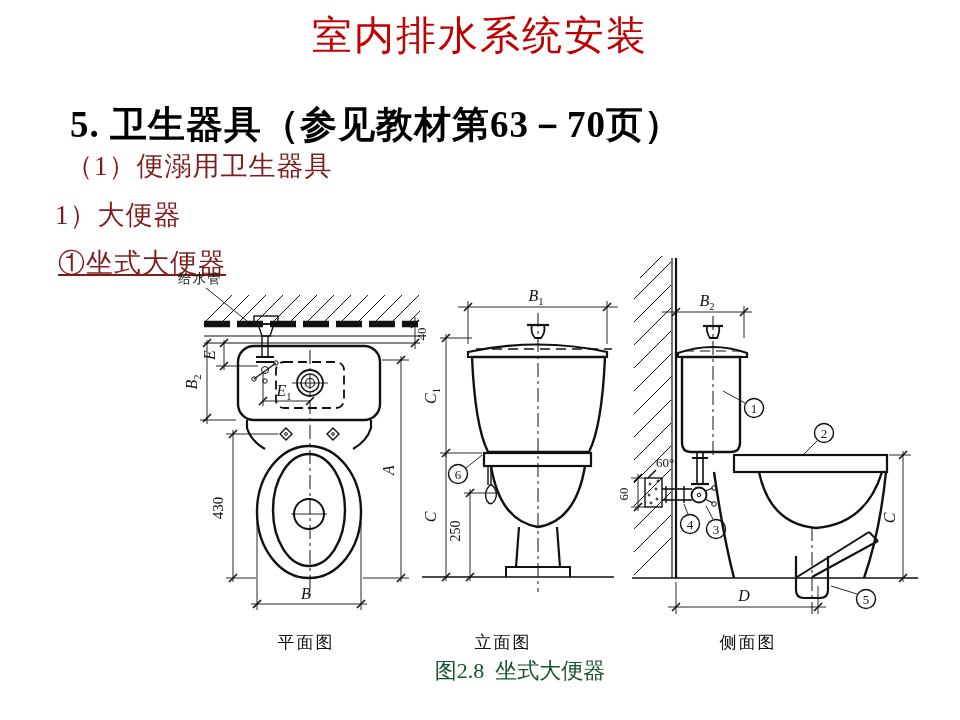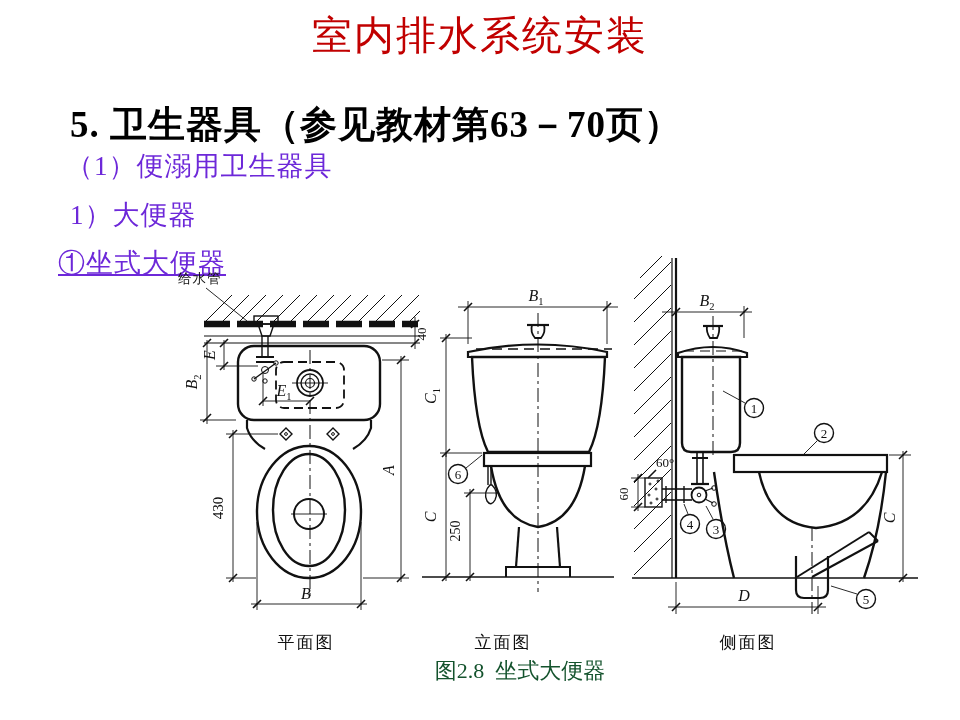--- a/index.html
+++ b/index.html
@@ -1,23 +1,23 @@
 <!DOCTYPE html>
 <html><head>
 <meta charset="utf-8">
 <style>
   html,body{margin:0;padding:0;}
   body{width:960px;height:720px;background:#ffffff;position:relative;overflow:hidden;
        font-family:"Liberation Serif","DejaVu Serif",serif;color:#111;}
   .abs{position:absolute;}
   .title{top:8px;left:0;width:960px;text-align:center;font-size:40px;letter-spacing:2px;color:#c10000;}
   .heading{top:72px;left:70px;font-size:37px;font-weight:bold;letter-spacing:1px;color:#000;margin-top:28px;}
-  .bullet{font-size:27px;letter-spacing:1px;color:#6d28d9;}
+  .bullet{font-size:27px;letter-spacing:1px;color:#7f1d1d;}
   .b1{top:148px;left:66px;}
-  .b2{top:197px;left:70px;}
+  .b2{top:197px;left:55px;}
   .b3{top:245px;left:58px;text-decoration:underline;}
   .caption{top:656px;left:280px;width:480px;text-align:center;font-size:22px;white-space:pre;color:#14532d;}
   svg#fig{position:absolute;top:0;left:0;}
   #fig line,#fig path,#fig rect,#fig ellipse,#fig circle,#fig polygon{stroke:#111;fill:none;stroke-linecap:butt;}
   .s09{stroke-width:0.9;} .s1{stroke-width:1;} .s12{stroke-width:1.2;} .s14{stroke-width:1.4;}
   .s16{stroke-width:1.6;} .s18{stroke-width:1.8;} .s2{stroke-width:2;} .s22{stroke-width:2.2;} .s24{stroke-width:2.4;}
   .fw{fill:#ffffff;} .fb{fill:#111;stroke:none;}
   .tk{stroke-width:1.6;}
   .cl{stroke-width:1;stroke-dasharray:14 4 3 4;}
   .hid{stroke-dasharray:10 6;}

